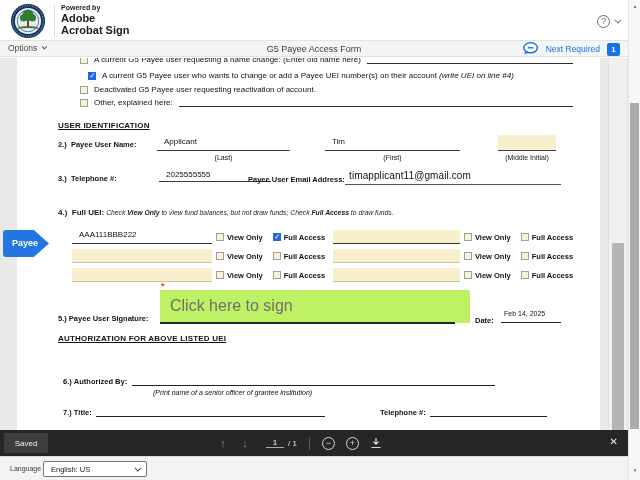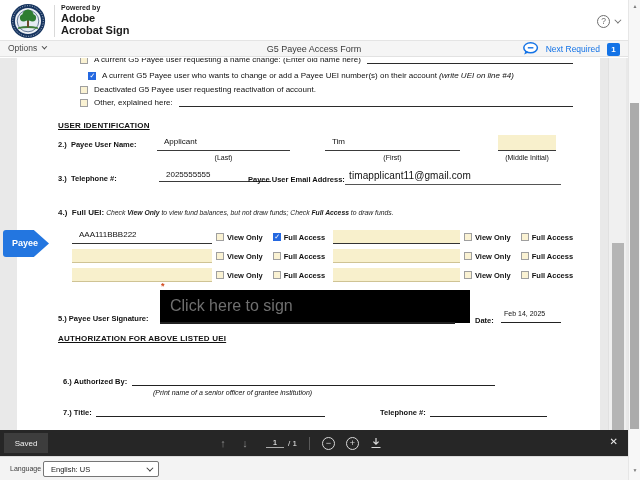--- a/index.html
+++ b/index.html
@@ -64,21 +64,21 @@
   .instr { position:absolute; font-size:6.8px; font-style:italic; white-space:nowrap; color:#1a1a1a; }
   .instr .lead { font-style:normal; font-weight:bold; font-size:8px; }
 
   .uei-row { position:absolute; display:flex; align-items:center; white-space:nowrap; }
   .uei-box { height:14px; display:flex; align-items:flex-start; }
   .uei-box.first { border-bottom:1.3px solid #333; }
   .uei-box.rest { border-bottom:1px solid #cfc394; }
   .cb-label { font-size:7.5px; font-weight:bold; margin:0 6px 0 3px; }
   .uei-row .cb { margin-left:4px; }
 
-  .sig-box { position:absolute; background:#000000; cursor:pointer; }
+  .sig-box { position:absolute; background:#bef264; cursor:pointer; }
   .sig-prompt { font-size:16px; font-weight:400; color:#6f6f6f; padding:7px 0 0 10px; white-space:nowrap; }
   .req-star { position:absolute; color:#d1491c; font-size:9px; font-weight:bold; }
   .line { position:absolute; border-bottom:1px solid #222; }
   .line.thick { border-bottom-width:2px; }
   .small-val { position:absolute; font-size:7px; white-space:nowrap; }
   .caption-it { position:absolute; font-size:7px; font-style:italic; white-space:nowrap; }
 
   
   .next-flag { position:absolute; left:3px; top:230px; width:46px; height:27px; background:#2376e0;
     clip-path:polygon(0 0, 67% 0, 100% 50%, 67% 100%, 0 100%); border-radius:3px;
@@ -101,21 +101,21 @@
   .tdiv { width:1px; height:13px; background:#5a5a5a; margin-right:12px; }
   .zbtn { width:13px; height:13px; border:1px solid #d9d9d9; border-radius:50%; color:#d9d9d9;
     font-size:9px; line-height:11px; text-align:center; margin-right:11px; cursor:pointer; }
   .dlbtn { cursor:pointer; display:flex; align-items:center; }
   .closebtn { position:absolute; right:10px; top:6px; color:#ececec; font-size:10px; cursor:pointer; }
 
   
   .footer { position:absolute; left:0; top:456px; width:628px; height:24px; background:#f3f3f3;
     border-top:1px solid #dcdcdc; }
   .lang-label { position:absolute; left:10px; top:8px; font-size:7px; color:#3c3c3c; }
-  .lang-select { position:absolute; left:43px; top:4px; width:116px; height:16px; background:#fff;
+  .lang-select { position:absolute; left:43px; top:4px; width:104px; height:16px; background:#fff;
     border:1px solid #767676; border-radius:2px; font-size:7.5px; color:#1a1a1a; cursor:pointer;
     display:flex; align-items:center; justify-content:space-between; padding:0 7px; }
   .lang-select .chev { border-color:#333; }
 
   
   .outer-sb { position:absolute; right:0; top:0; width:12px; height:480px; background:#f7f7f7;
     border-left:1px solid #e6e6e6; }
   .sb-arrow { position:absolute; left:0; width:12px; text-align:center; color:#7a7a7a; font-size:5px; cursor:pointer; }
   .outer-thumb { position:absolute; left:1px; top:103px; width:9px; height:326px; background:#ababab; cursor:grab; }
 </style>

